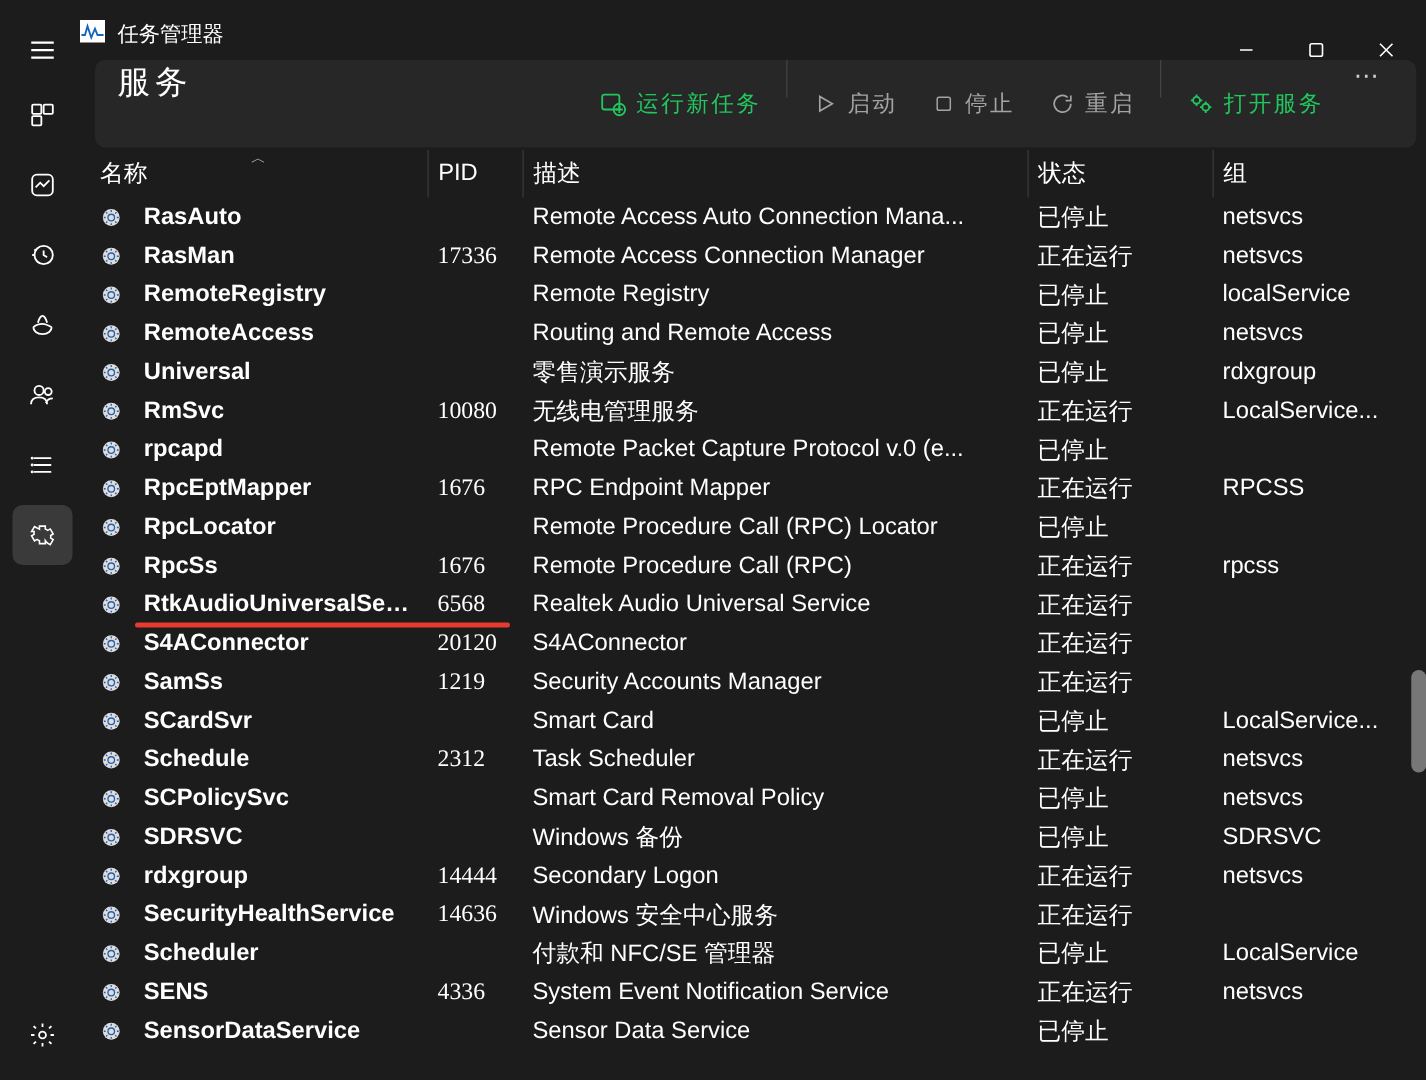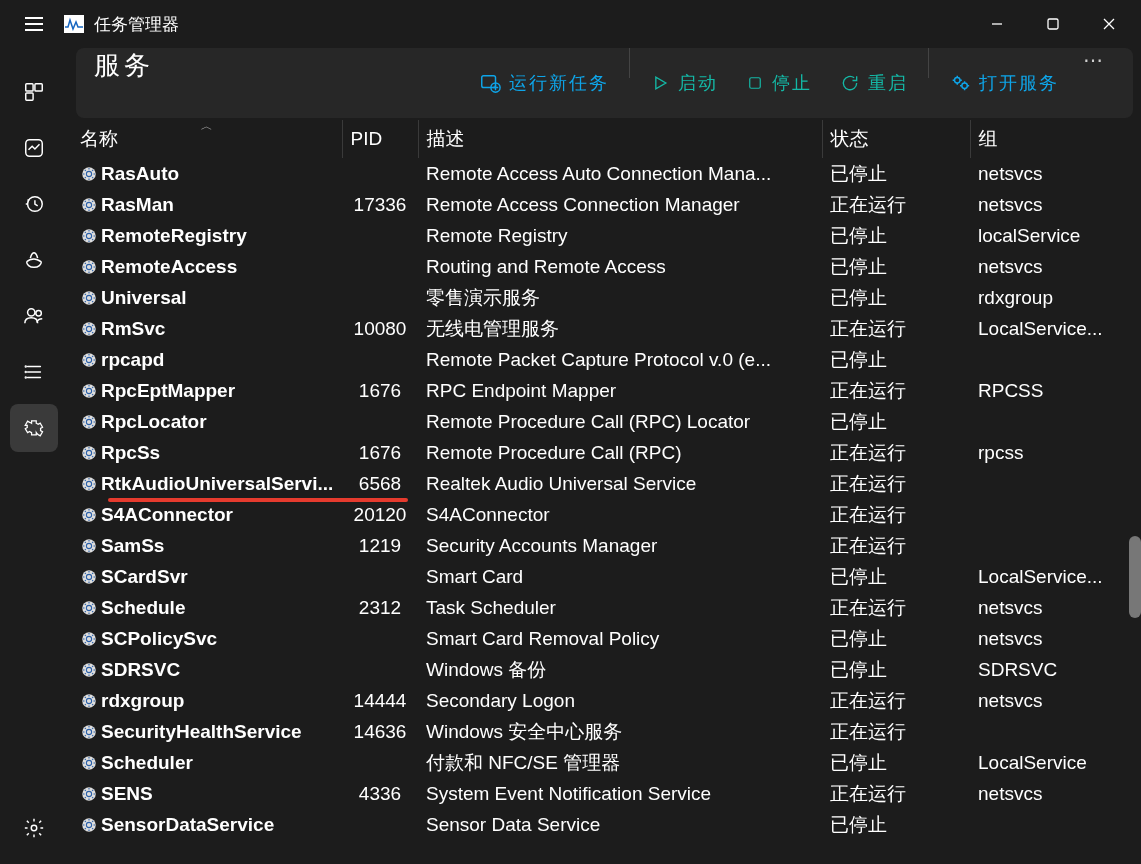--- a/index.html
+++ b/index.html
@@ -4,22 +4,22 @@
 <style>
   * { box-sizing: border-box; margin: 0; padding: 0; }
   html, body {
     width: 1141px; height: 864px;
     background: #1c1c1c; color: #ffffff;
     font-family: "Segoe UI", "Microsoft YaHei", sans-serif;
     font-size: 18px; overflow: hidden;
   }
   
   .titlebar {
-    height: 48px; display: flex; align-items: center;
-    padding: 4px 4px;
+    height: 48px; display: flex; align-items: flex-start;
+    padding: 16px 4px;
   }
   .menu-btn { width: 60px; height: 48px; display:flex; align-items:center; justify-content:center; }
   .app-icon {
     width: 20px; height: 18px; background: #fff;
     display:flex; align-items:center; justify-content:center;
     margin-right: 10px;
   }
   .app-icon svg { display:block; }
   .titlebar-title { font-size: 17px; font-weight: 400;}
   .titlebar-spacer { flex: 1; }
@@ -43,22 +43,22 @@
   .sidebar-bottom { position:absolute; bottom:4px;}
   
   .main { flex:1; display:flex; flex-direction:column; min-width:0; }
   .toolbar {
     height: 70px; margin: 0 8px 2px 8px;
     background:#272727; border-radius: 8px;
     display:flex; align-items:flex-start; padding: 0 18px;
   }
   .toolbar-title { font-size: 26px; font-weight:400; letter-spacing: 4px;}
   .toolbar-spacer { flex:1; }
-  .tool-btn { display:flex; align-items:center; height:70px; padding:0 14px; color:#0ea5e9; }
-  .tool-btn.disabled { color:#14b8a6; }
+  .tool-btn { display:flex; align-items:center; height:70px; padding:0 14px; color:#22c55e; }
+  .tool-btn.disabled { color:#a3a3a3; }
   .tool-btn span.lbl { font-size:18px; margin-left:8px; letter-spacing:2px;}
   .tool-btn svg { stroke: currentColor; stroke-width:1.6; fill:none; }
   .more-btn { font-size:20px; letter-spacing:2px; color:#d0d0d0; padding:0 10px;}
   
   .table-wrap { flex:1; position:relative; margin-left:4px; overflow:hidden;}
   table { border-collapse: collapse; width:100%; table-layout:fixed;}
   thead th {
     text-align:left; font-weight:400; font-size:19px;
     padding: 6px 8px 6px 8px; height:34px;
     border-right:1px solid #3a3a3a;
@@ -72,22 +72,22 @@
   tbody td {
     font-size:19px; padding: 2px 8px; height:31px;
     white-space:nowrap; overflow:hidden; text-overflow:ellipsis;
     vertical-align:middle;
   }
   .col-name { width:270px; }
   .col-pid { width:76px; }
   .col-desc { width:404px; }
   .col-status { width:148px; }
   .col-group { width:auto; }
-  td.pid { text-align:center;}
-  .name-cell { display:flex; align-items:center; gap:3px; overflow:hidden;}
+  td.pid { text-align:left;font-family:Liberation Serif, serif;}
+  .name-cell { display:flex; align-items:center; gap:17px; overflow:hidden;}
   .svc-icon { flex-shrink:0; width:18px; height:18px; display:inline-flex;}
   .name-text { overflow:hidden; text-overflow:ellipsis; white-space:nowrap; font-weight:600;}
   .underline-mark {
     position:absolute; left:36px; width:300px; height:4px;
     background:#e63b2e; border-radius:2px; top:378px;
   }
   .scrollbar {
     position:absolute; right:0; top:416px; width:12px; height:82px;
     background:#777; border-radius:6px;
   }

